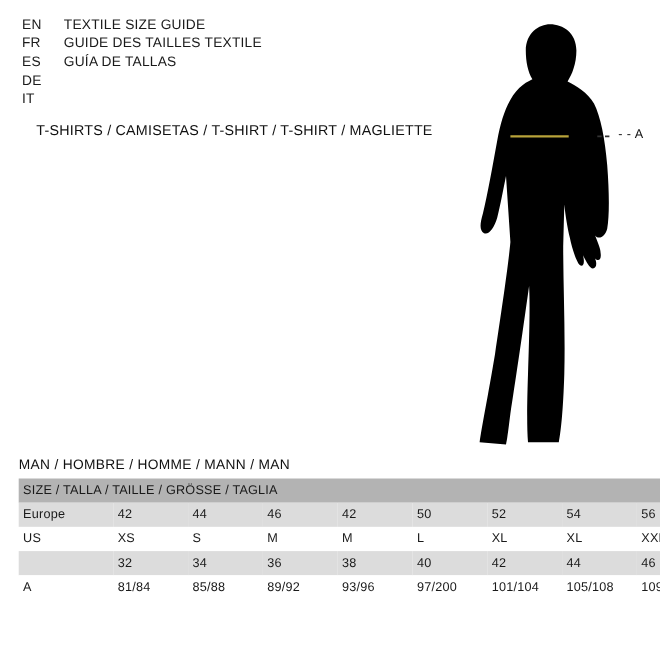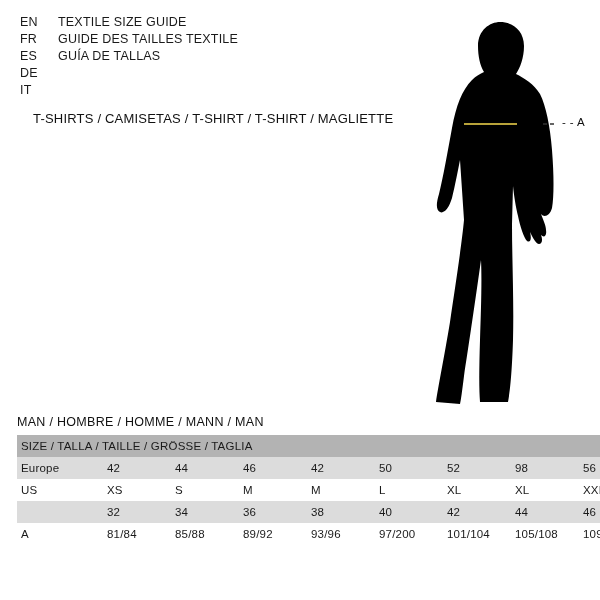--- a/index.html
+++ b/index.html
@@ -218,21 +218,21 @@
       </thead>
       <tbody>
         <tr class="row-a">
           <td>Europe</td>
           <td>42</td>
           <td>44</td>
           <td>46</td>
           <td>42</td>
           <td>50</td>
           <td>52</td>
-          <td>98</td>
+          <td>54</td>
           <td>56</td>
         </tr>
         <tr class="row-b">
           <td>US</td>
           <td>XS</td>
           <td>S</td>
           <td>M</td>
           <td>M</td>
           <td>L</td>
           <td>XL</td>

